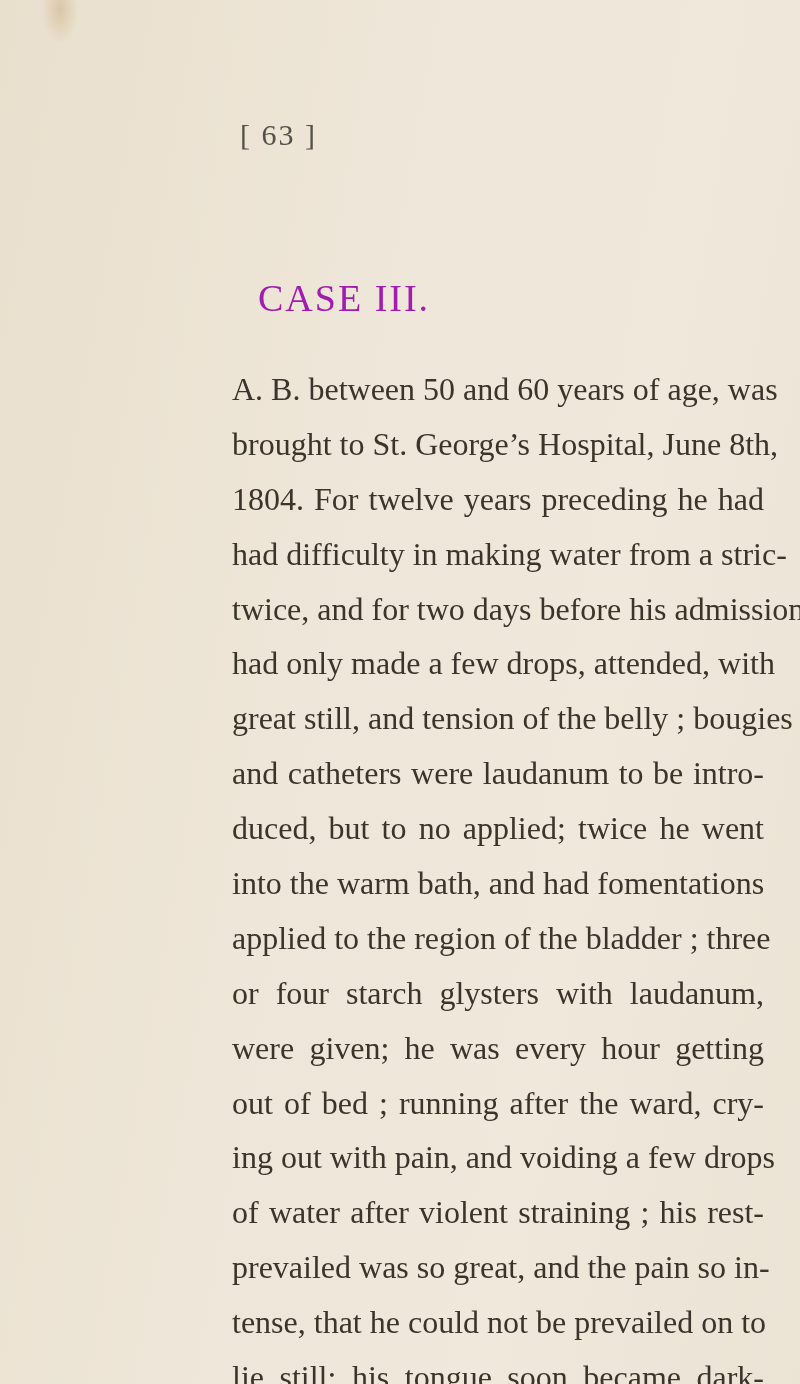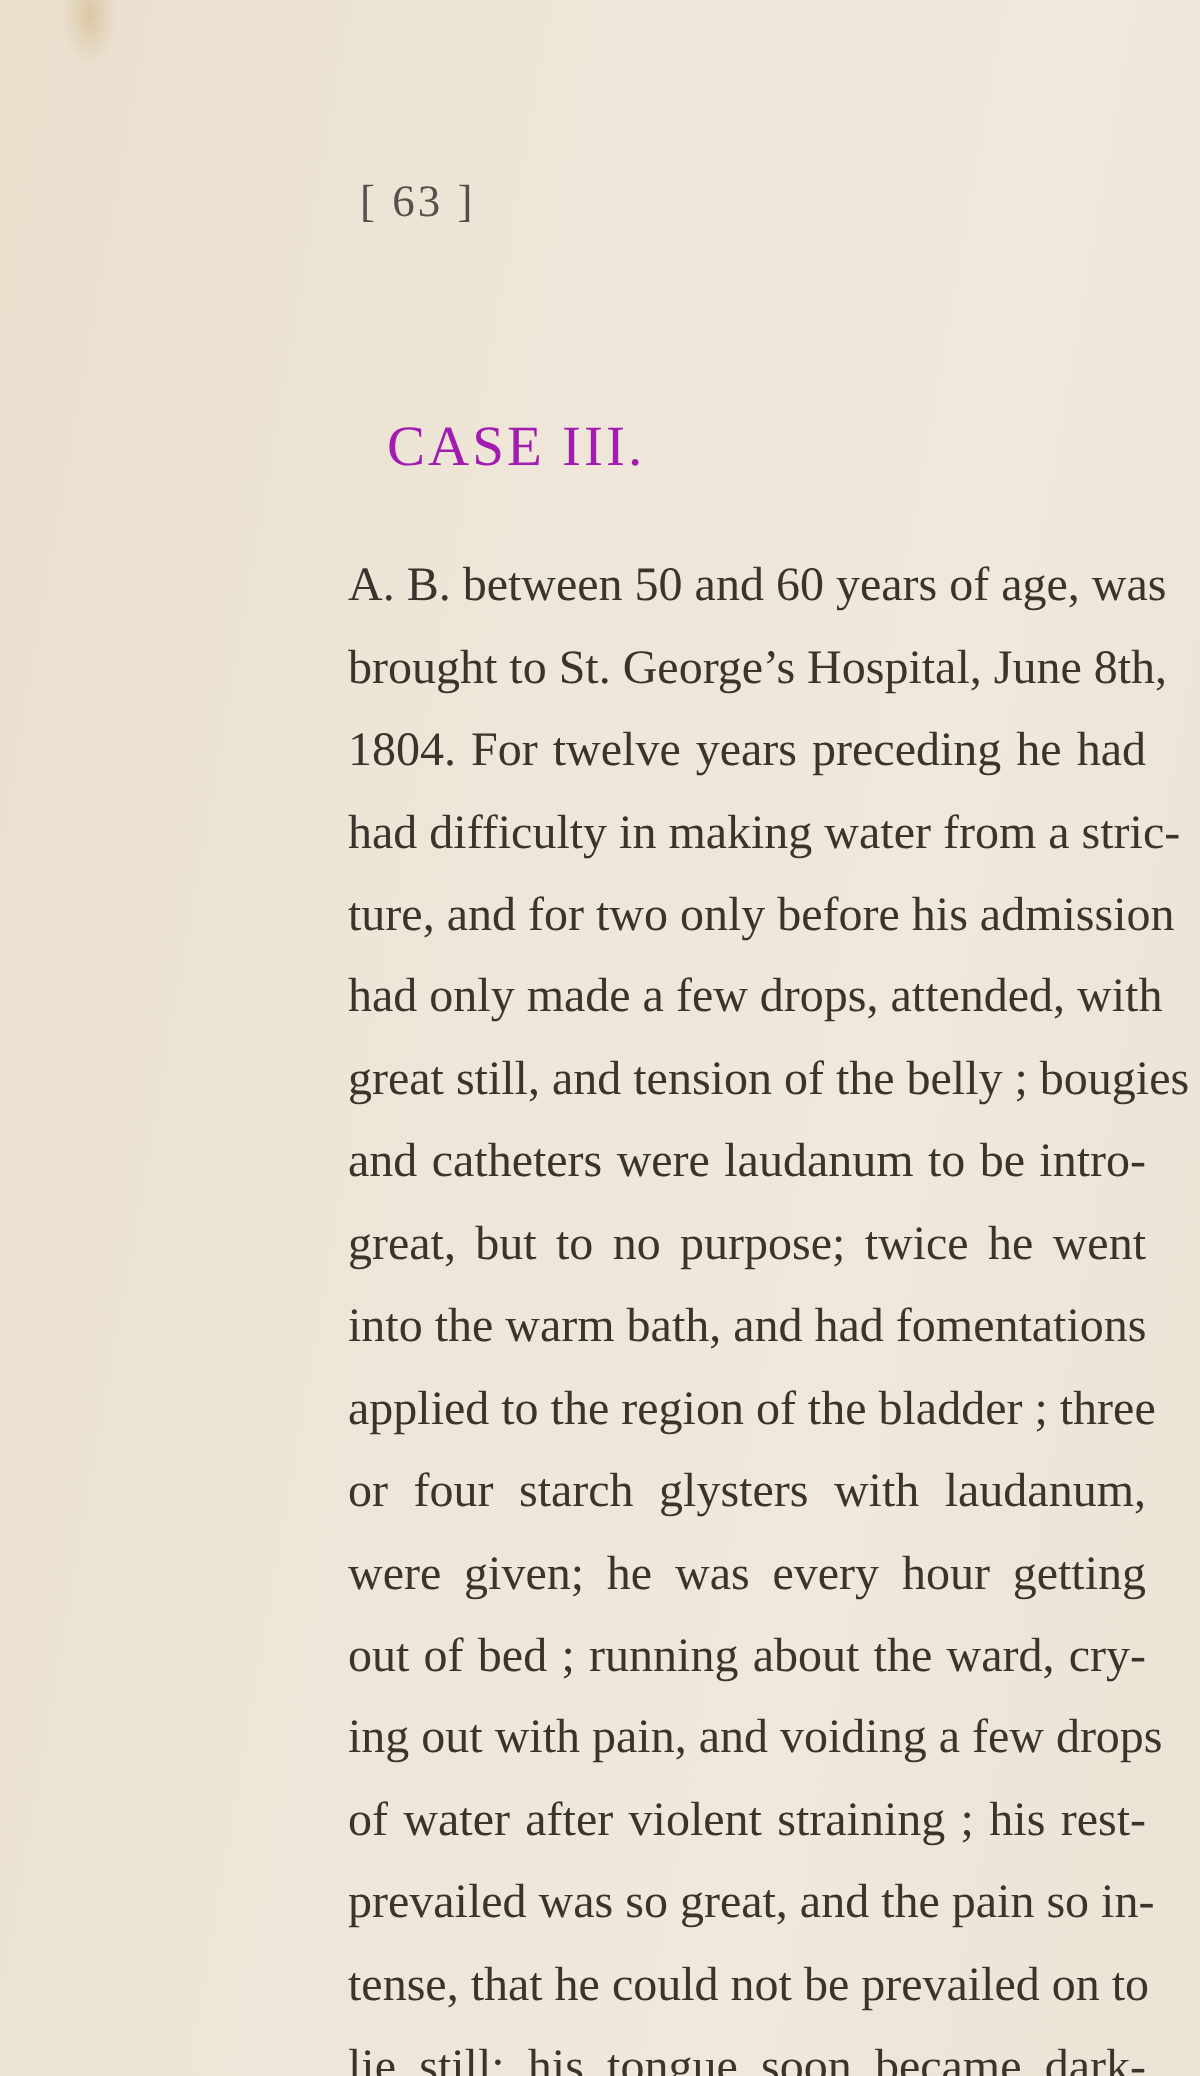--- a/index.html
+++ b/index.html
@@ -35,30 +35,30 @@
 <body>
 
 <div>
   <div class="page-number">[ 63 ]</div>
   <div class="case-title">CASE III.</div>
   <div class="body-text">
     <div class="line">A. B. between 50 and 60 years of age, was</div>
     <div class="line">brought to St. George’s Hospital, June 8th,</div>
     <div class="line">1804.  For twelve years preceding he had</div>
     <div class="line">had difficulty in making water from a stric-</div>
-    <div class="line">ture, and for two only before his admission</div>
+    <div class="line">twice, and for two days before his admission</div>
     <div class="line">had only made a few drops, attended, with</div>
     <div class="line">great still, and tension of the belly ; bougies</div>
     <div class="line">and catheters were laudanum to be intro-</div>
-    <div class="line">great, but to no purpose; twice he went</div>
+    <div class="line">duced, but to no applied; twice he went</div>
     <div class="line">into the warm bath, and had fomentations</div>
     <div class="line">applied to the region of the bladder ; three</div>
     <div class="line">or four starch glysters with laudanum,</div>
     <div class="line">were given; he was every hour getting</div>
-    <div class="line">out of bed ; running about the ward, cry-</div>
+    <div class="line">out of bed ; running after the ward, cry-</div>
     <div class="line">ing out with pain, and voiding a few drops</div>
     <div class="line">of water after violent straining ; his rest-</div>
     <div class="line">prevailed was so great, and the pain so in-</div>
     <div class="line">tense, that he could not be prevailed on to</div>
     <div class="line">lie still; his tongue soon became dark-</div>
 
   </div>
 </div>
 
 </body></html>

